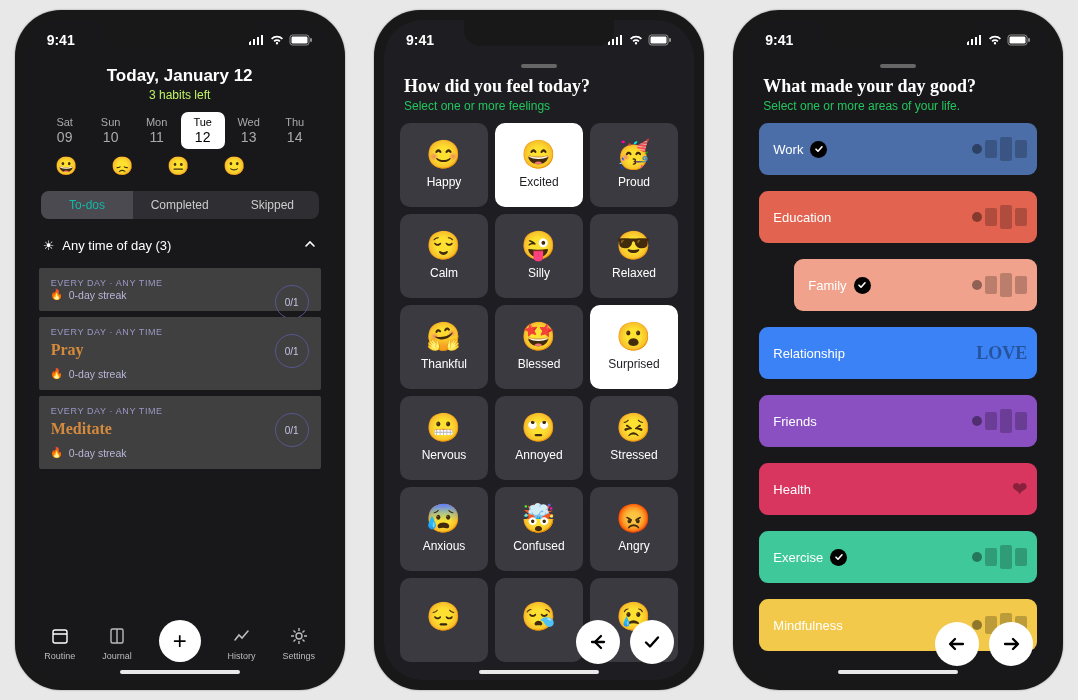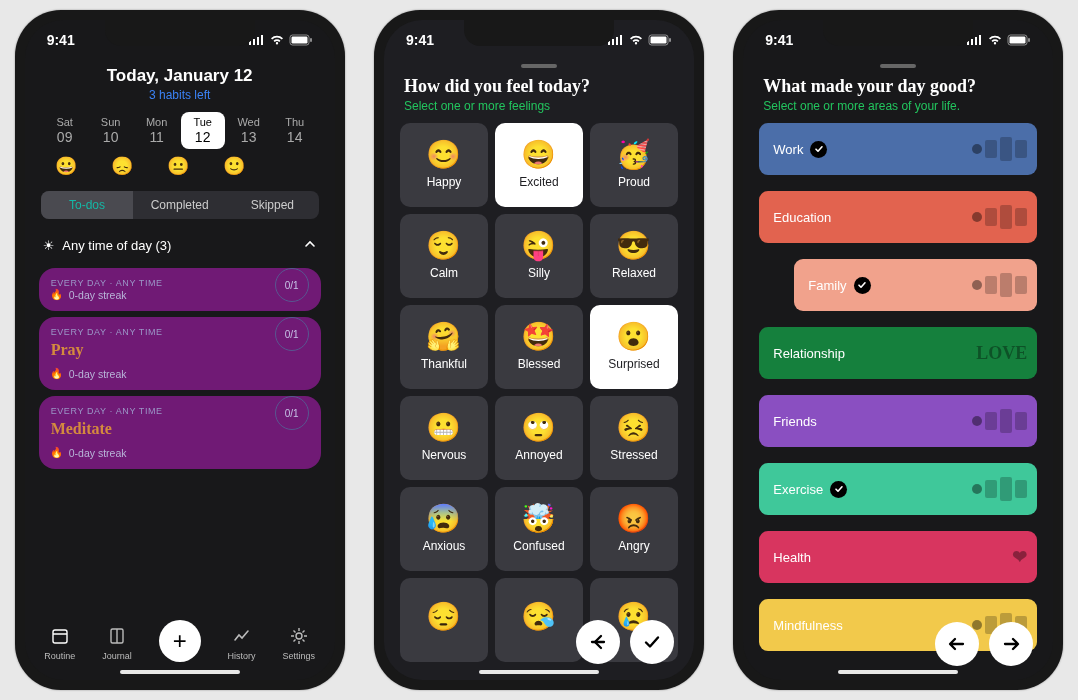--- a/index.html
+++ b/index.html
@@ -14,36 +14,36 @@
       linear-gradient(to right,#fff 2px,transparent 0) 0 6px/4px 4px no-repeat,
       linear-gradient(to right,#fff 2px,transparent 0) 4px 4px/4px 6px no-repeat,
       linear-gradient(to right,#fff 2px,transparent 0) 8px 2px/4px 8px no-repeat,
       linear-gradient(to right,#fff 2px,transparent 0) 12px 0/4px 10px no-repeat;}
   .wifi svg, .batt svg { display:block; }
   .home-indicator { position:absolute; bottom:6px; left:50%; transform:translateX(-50%); width:120px; height:4px; background:#fff; border-radius:3px; opacity:.9;}
   .drag-handle{ width:36px;height:4px;border-radius:2px;background:#666; margin:4px auto 0;}
   
   .s1-header{ text-align:center; padding:6px 0 8px; font-family: Georgia,"Times New Roman",serif;}
   .s1-title{ font-size:17px; font-weight:700; }
-  .s1-sub{ font-size:12px; color:#3b82f6; margin-top:2px;}
+  .s1-sub{ font-size:12px; color:#bef264; margin-top:2px;}
   .calendar{ display:flex; justify-content:space-between; padding:2px 18px 0;}
   .day{ text-align:center; width:44px; padding:4px 0; border-radius:8px; font-size:11px; color:#aaa;}
-  .day.active{ background:#fff; color:#000;}
+  .day.active{ background:#fff; color:#000;border-radius:7px;}
   .day-num{ display:block; font-size:14px; font-weight:500; margin-top:1px;}
   .moods-row{ display:flex; gap:12px; padding:6px 20px 10px; font-size:18px;}
   .seg{ display:flex; margin:4px 16px; background:#2e2e33; border-radius:8px; overflow:hidden; font-size:12px;}
   .seg div{ flex:1; text-align:center; padding:7px 0; color:#ccc;}
   .seg div.active{ background:#4a4a50; color:#14b8a6;}
   .section-head{ display:flex; align-items:center; padding:14px 18px 8px; font-size:13px;}
   .section-head .chev{ margin-left:auto;}
-  .task{ background:#701a75; margin:6px 14px; border-radius:16px; padding:10px 12px; position:relative;}
+  .task{ background:#404040; margin:6px 14px; border-radius:2px; padding:10px 12px; position:relative;}
   .task-meta{ font-size:9px; letter-spacing:.6px; color:#9b97c7;}
   .task-title{ font-family:Georgia,serif; color:#d48a3e; font-size:16px; font-weight:700; margin:4px 0 8px;}
   .task-streak{ font-size:10.5px; color:#b8b5d8; display:flex; align-items:center; gap:5px;}
-  .counter{ position:absolute; right:12px; top:0; width:34px; height:34px; border:1.5px solid #585690; border-radius:50%; display:flex; align-items:center; justify-content:center; font-size:10px; color:#c6c3e6;}
+  .counter{ position:absolute; right:12px; top:17px; width:34px; height:34px; border:1.5px solid #585690; border-radius:50%; display:flex; align-items:center; justify-content:center; font-size:10px; color:#c6c3e6;}
   .tabbar{ margin-top:auto; display:flex; justify-content:space-around; align-items:center; padding:6px 6px 18px; font-size:9px; color:#bbb;}
   .tabbar .tab{ text-align:center; display:flex; flex-direction:column; align-items:center; gap:3px;}
   .tabbar .fab{ width:42px;height:42px;border-radius:50%;background:#fff;color:#000;display:flex;align-items:center;justify-content:center;font-size:24px;font-weight:300; margin-top:-4px;}
   
   .s2 .screen{ background:#1e1e22;}
   .q-title{ font-family:Georgia,serif; font-size:18px; font-weight:700; padding:8px 20px 0;}
   .q-sub{ font-size:12px; color:#22c55e; padding:2px 20px 10px;}
   .feel-grid{ display:grid; grid-template-columns:repeat(3,1fr); gap:7px; padding:0 16px; }
   .feel{ background:#3a3a40; border-radius:10px; display:flex; flex-direction:column; align-items:center; justify-content:center; height:84px;}
   .feel.sel{ background:#fff; color:#1e1e22;}
@@ -363,63 +363,63 @@
               </svg>
             </span>
           </div>
           <div class="illus">
             <span class="person"></span>
             <span class="box"></span>
             <span class="box" style="height:24px"></span>
             <span class="box"></span>
           </div>
         </div>
-        <div class="area" style="background: #15803d;">
+        <div class="area" style="background: #3b82f6;">
           <div class="label">
             <span>Relationship</span>
           </div>
           <div class="illus">
             <span class="txt">LOVE</span>
           </div>
         </div>
         <div class="area" style="background: rgb(138, 79, 193);">
           <div class="label">
             <span>Friends</span>
           </div>
           <div class="illus">
             <span class="person"></span>
             <span class="box"></span>
             <span class="box" style="height:24px"></span>
             <span class="box"></span>
+          </div>
+        </div>
+        <div class="area" style="background: rgb(216, 53, 95);">
+          <div class="label">
+            <span>Health</span>
+          </div>
+          <div class="illus">
+            <span class="txt">❤</span>
           </div>
         </div>
         <div class="area" style="background: rgb(63, 200, 154);">
           <div class="label">
             <span>Exercise</span>
             <span class="check">
               <svg viewBox="0 0 10 10">
                 <path d="M2 5.2l2 2 4-4.4" stroke="#fff" stroke-width="1.6" fill="none" stroke-linecap="round" stroke-linejoin="round"></path>
               </svg>
             </span>
           </div>
           <div class="illus">
             <span class="person"></span>
             <span class="box"></span>
             <span class="box" style="height:24px"></span>
             <span class="box"></span>
           </div>
         </div>
-        <div class="area" style="background: rgb(216, 53, 95);">
-          <div class="label">
-            <span>Health</span>
-          </div>
-          <div class="illus">
-            <span class="txt">❤</span>
-          </div>
-        </div>
         <div class="area" style="background: rgb(242, 201, 75);">
           <div class="label">
             <span>Mindfulness</span>
           </div>
           <div class="illus">
             <span class="person"></span>
             <span class="box"></span>
             <span class="box" style="height:24px"></span>
             <span class="box"></span>
           </div>

